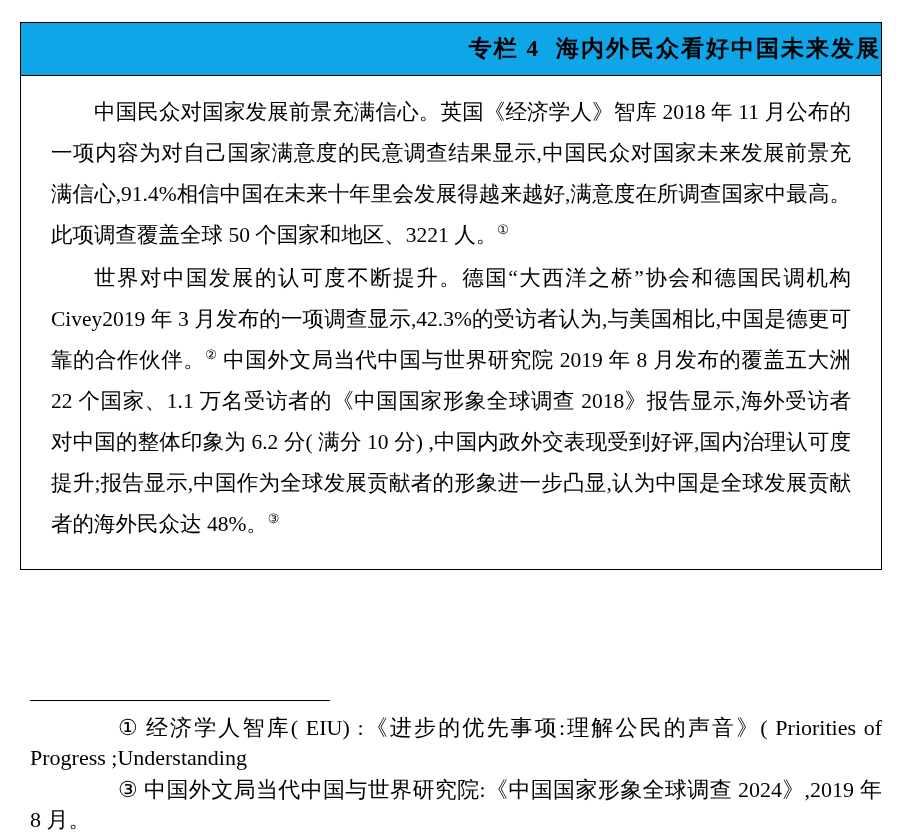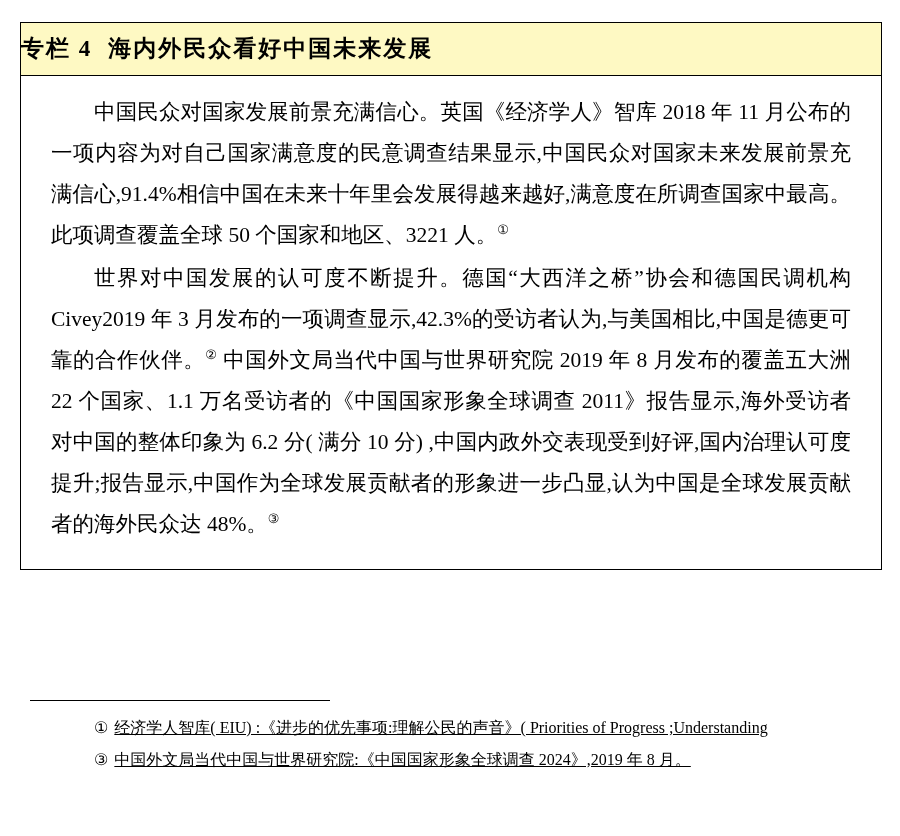--- a/index.html
+++ b/index.html
@@ -25,23 +25,23 @@
   .box {
     position: absolute;
     left: 20px;
     top: 22px;
     width: 862px;
     border: 1.5px solid #000;
     box-sizing: border-box;
     background: #fff;
   }
   .box-title {
-    background: #fef9c3;
+    background: #0ea5e9;
     border-bottom: 1.5px solid #000;
-    text-align: left;
+    text-align: right;
     font-size: 23px;
     font-weight: bold;
     letter-spacing: 2px;
     padding: 10px 0 11px 0;
     font-family: "Liberation Serif", "DejaVu Serif", serif;
   }
   .box-title .num-gap {
     display: inline-block;
     width: 16px;
   }
@@ -68,49 +68,48 @@
     top: 700px;
     width: 862px;
   }
   .fn-rule {
     width: 300px;
     height: 0;
     border-top: 1px solid #000;
     margin: 0 0 12px 10px;
   }
   .fn {
-    font-size: 16px;
+    font-size: 22px;
     line-height: 30px;
     text-align: justify;
     text-justify: inter-ideograph;
     margin: 0 0 2px 0;
     padding-left: 10px;
     text-indent: 2em;
-    text-decoration: underline;
   }
   .fn .marker {
     display: inline-block;
     margin-right: 6px;
   }
   .fn-cont {
     text-indent: 0;
   }
 </style>
 </head>
 <body>
 
 <div class="page">
 
   <div class="box">
     <div class="box-title">
       <span>专栏 4</span><span class="num-gap"></span><span>海内外民众看好中国未来发展</span>
     </div>
     <div class="box-body">
       <p class="para"><span>中国民众对国家发展前景充满信心。英国《经济学人》智库 2018 年 11 月公布的一项内容为对自己国家满意度的民意调查结果显示,中国民众对国家未来发展前景充满信心,91.4%相信中国在未来十年里会发展得越来越好,满意度在所调查国家中最高。此项调查覆盖全球 50 个国家和地区、3221 人。</span><sup>①</sup></p>
-      <p class="para"><span>世界对中国发展的认可度不断提升。德国“大西洋之桥”协会和德国民调机构 Civey2019 年 3 月发布的一项调查显示,42.3%的受访者认为,与美国相比,中国是德更可靠的合作伙伴。</span><sup>②</sup><span> 中国外文局当代中国与世界研究院 2019 年 8 月发布的覆盖五大洲 22 个国家、1.1 万名受访者的《中国国家形象全球调查 2011》报告显示,海外受访者对中国的整体印象为 6.2 分( 满分 10 分) ,中国内政外交表现受到好评,国内治理认可度提升;报告显示,中国作为全球发展贡献者的形象进一步凸显,认为中国是全球发展贡献者的海外民众达 48%。</span><sup>③</sup></p>
+      <p class="para"><span>世界对中国发展的认可度不断提升。德国“大西洋之桥”协会和德国民调机构 Civey2019 年 3 月发布的一项调查显示,42.3%的受访者认为,与美国相比,中国是德更可靠的合作伙伴。</span><sup>②</sup><span> 中国外文局当代中国与世界研究院 2019 年 8 月发布的覆盖五大洲 22 个国家、1.1 万名受访者的《中国国家形象全球调查 2018》报告显示,海外受访者对中国的整体印象为 6.2 分( 满分 10 分) ,中国内政外交表现受到好评,国内治理认可度提升;报告显示,中国作为全球发展贡献者的形象进一步凸显,认为中国是全球发展贡献者的海外民众达 48%。</span><sup>③</sup></p>
     </div>
   </div>
 
   <div class="footnote-area">
     <div class="fn-rule"></div>
 
     <p class="fn">
       <span class="marker">①</span><span>经济学人智库( EIU) :《进步的优先事项:理解公民的声音》( Priorities of Progress ;Understanding</span>
     </p>
 

